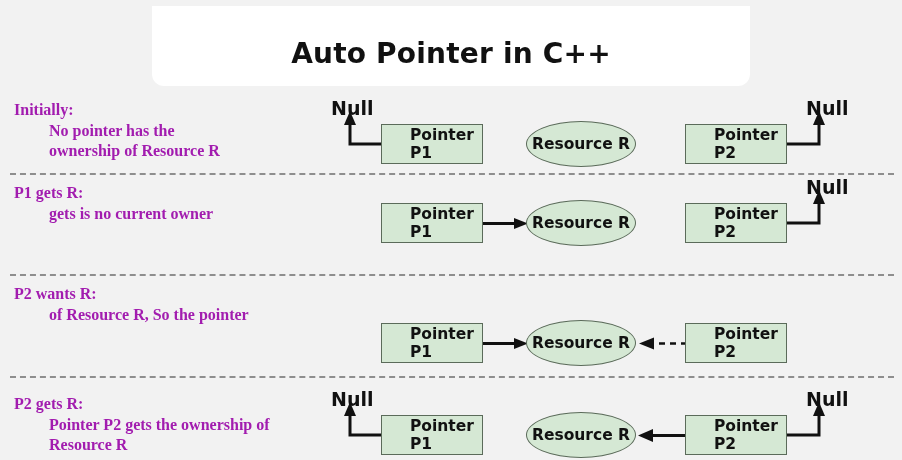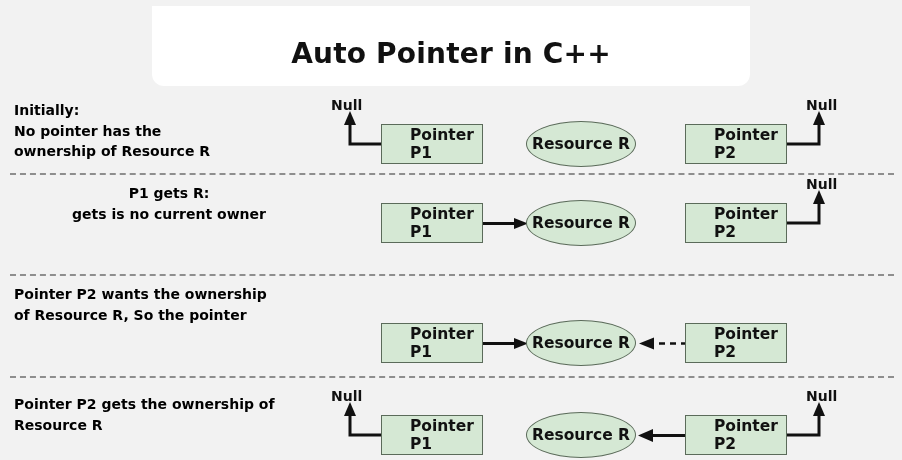--- a/index.html
+++ b/index.html
@@ -46,27 +46,28 @@
   
   .row {
     position: absolute;
     left: 0;
     width: 902px;
   }
   .row-desc {
     position: absolute;
     left: 14px;
     width: 310px;
-    color: #000000;
-    font-size: 14px;
+    color: #a21caf;
+    font-size: 16px;
     font-weight: 700;
     line-height: 20.5px;
+    font-family: Liberation Serif, serif;
   }
   .row-desc .lede { display: block; }
-  .row-desc .body { display: block; }
+  .row-desc .body { display: block; margin-left: 35px; }
 
   .separator {
     position: absolute;
     left: 10px;
     width: 884px;
     height: 0;
     border-top: 2px dashed #8e8e8e;
   }
 
   
@@ -95,21 +96,21 @@
     box-sizing: border-box;
     display: flex;
     align-items: center;
     justify-content: center;
     font-size: 15.5px;
     font-weight: 700;
     color: #111111;
   }
   .null-label {
     position: absolute;
-    font-size: 14px;
+    font-size: 19px;
     font-weight: 700;
     color: #111111;
   }
   svg.edge {
     position: absolute;
     overflow: visible;
     pointer-events: none;
   }
 </style>
 </head>
@@ -141,21 +142,21 @@
     <div class="null-label" style="left:806px; top:81px;">Null</div>
     <svg class="edge" style="left:787px; top:95px;" width="45" height="40" viewBox="0 0 45 40">
       <path d="M0 33 L32 33 L32 12" stroke="#111111" stroke-width="3" fill="none"></path>
       <path d="M32 0 L38 14 L26 14 Z" fill="#111111"></path>
     </svg>
 
     <div class="separator" style="top:157px;"></div>
   </div>
 
   <div class="row" style="top:0;">
-    <div class="row-desc" style="top:167px;text-align:center;">
+    <div class="row-desc" style="top:167px;">
       <span class="lede">P1 gets R:</span>
       <span class="body">gets is no current owner</span>
     </div>
 
     <div class="node-box" style="left:381px; top:187px;">Pointer P1</div>
 
     <svg class="edge" style="left:483px; top:200px;" width="46" height="16" viewBox="0 0 46 16">
       <path d="M0 7.5 L34 7.5" stroke="#111111" stroke-width="3" fill="none"></path>
       <path d="M45 7.5 L31 13 L31 2 Z" fill="#111111"></path>
     </svg>
@@ -167,21 +168,21 @@
     <svg class="edge" style="left:787px; top:174px;" width="45" height="40" viewBox="0 0 45 40">
       <path d="M0 33 L32 33 L32 12" stroke="#111111" stroke-width="3" fill="none"></path>
       <path d="M32 0 L38 14 L26 14 Z" fill="#111111"></path>
     </svg>
 
     <div class="separator" style="top:258px;"></div>
   </div>
 
   <div class="row" style="top:0;">
     <div class="row-desc" style="top:268px;">
-      <span class="body">Pointer P2 wants the ownership</span>
+      <span class="lede">P2 wants R:</span>
       <span class="body">of Resource R, So the pointer</span>
     </div>
 
     <div class="node-box" style="left:381px; top:307px;">Pointer P1</div>
 
     <svg class="edge" style="left:483px; top:320px;" width="46" height="16" viewBox="0 0 46 16">
       <path d="M0 7.5 L34 7.5" stroke="#111111" stroke-width="3" fill="none"></path>
       <path d="M45 7.5 L31 13 L31 2 Z" fill="#111111"></path>
     </svg>
 
@@ -192,20 +193,21 @@
       <path d="M2 7.5 L17 13.5 L17 1.5 Z" fill="#111111"></path>
     </svg>
 
     <div class="node-box" style="left:685px; top:307px;">Pointer P2</div>
 
     <div class="separator" style="top:360px;"></div>
   </div>
 
   <div class="row" style="top:0;">
     <div class="row-desc" style="top:378px;">
+      <span class="lede">P2 gets R:</span>
       <span class="body">Pointer P2 gets the ownership of</span>
       <span class="body">Resource R</span>
     </div>
 
     <div class="null-label" style="left:331px; top:372px;">Null</div>
     <svg class="edge" style="left:340px; top:386px;" width="45" height="40" viewBox="0 0 45 40">
       <path d="M45 33 L10 33 L10 12" stroke="#111111" stroke-width="3" fill="none"></path>
       <path d="M10 0 L16 14 L4 14 Z" fill="#111111"></path>
     </svg>
 

